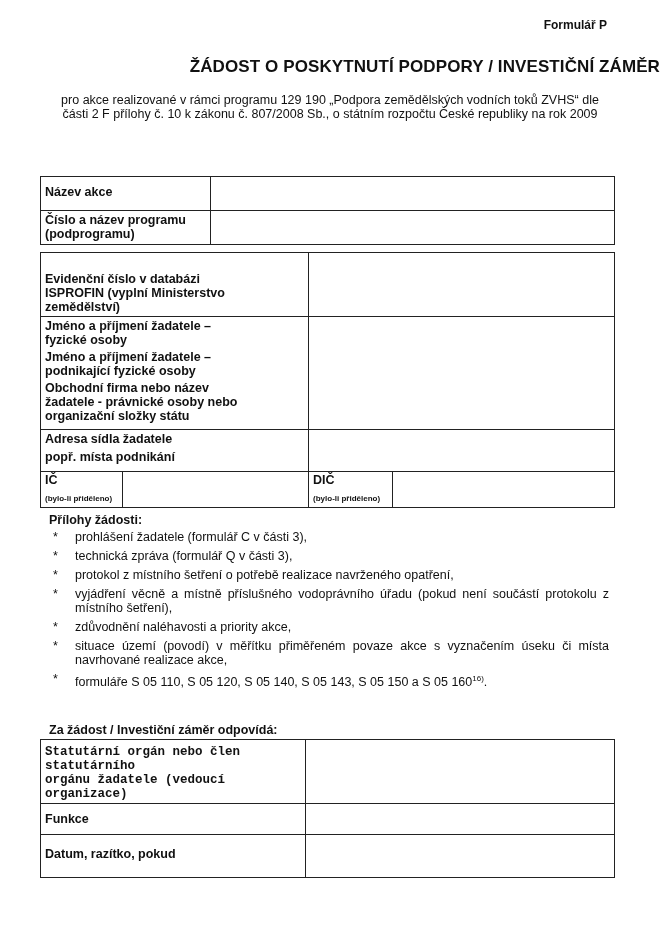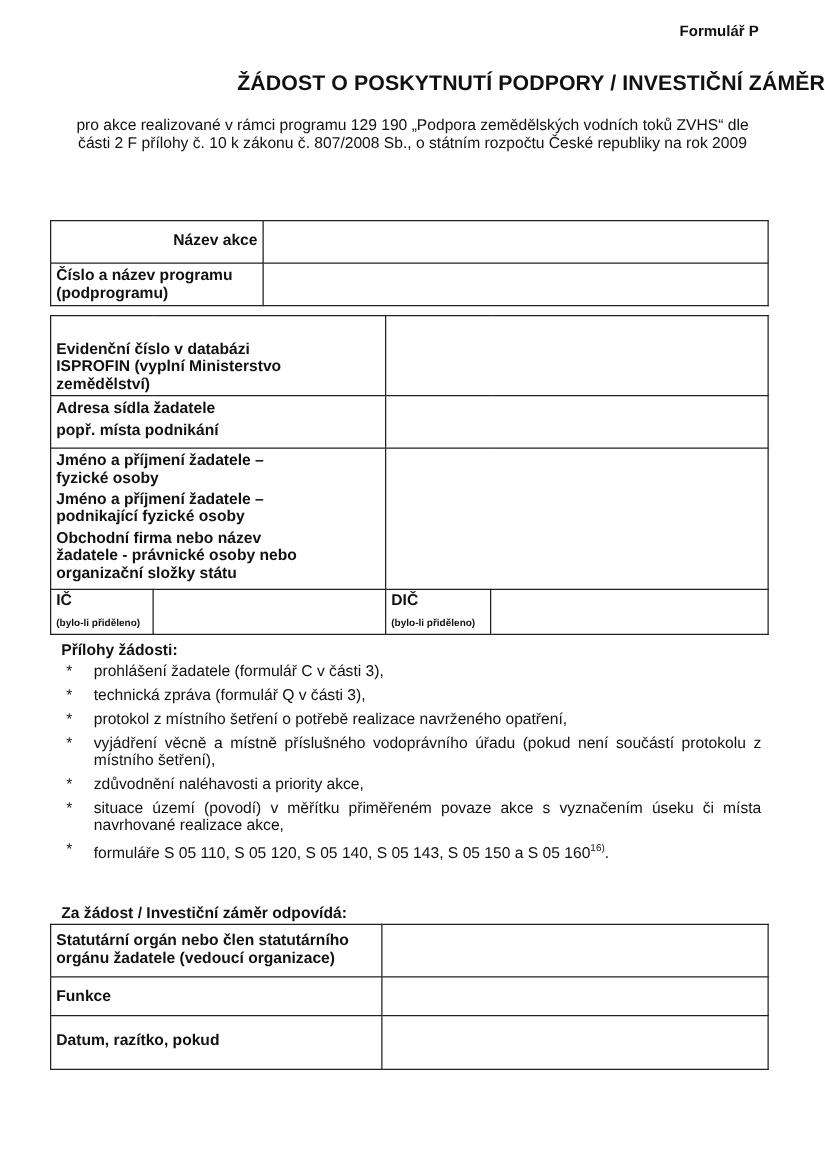--- a/index.html
+++ b/index.html
@@ -28,21 +28,21 @@
   <div>části 2 F přílohy č. 10 k zákonu č. 807/2008 Sb., o státním rozpočtu České republiky na rok 2009</div>
 </div>
 
 <table style="left:40px;top:176px;width:575px;">
   <colgroup>
       <col style="width:170px">
       <col>
     </colgroup>
   <tbody>
       <tr style="height:34px">
-    <td style="padding-top:8px;text-align:right;"><span>Název akce</span></td>
+    <td style="padding-top:8px;"><span>Název akce</span></td>
     <td></td>
   </tr>
   <tr style="height:34px">
     <td>
       <div>Číslo a název programu</div>
       <div>(podprogramu)</div>
     </td>
     <td></td>
   </tr>
 </tbody>
@@ -58,36 +58,36 @@
     </colgroup>
   <tbody>
       <tr style="height:48px">
     <td colspan="3" style="padding-top:19px;">
       <div>Evidenční číslo v databázi</div>
       <div>ISPROFIN (vyplní Ministerstvo</div>
       <div>zemědělství)</div>
     </td>
     <td colspan="2"></td>
   </tr>
-  <tr style="height:42px">
-    <td colspan="3">
-      <div>Adresa sídla žadatele</div>
-      <div style="margin-top:4px">popř. místa podnikání</div>
-    </td>
-    <td colspan="2"></td>
-  </tr>
   <tr style="height:113px">
     <td colspan="3">
       <div>Jméno a příjmení žadatele –</div>
       <div>fyzické osoby</div>
       <div style="margin-top:3px">Jméno a příjmení žadatele –</div>
       <div>podnikající fyzické osoby</div>
       <div style="margin-top:3px">Obchodní firma nebo název</div>
       <div>žadatele - právnické osoby nebo</div>
       <div>organizační složky státu</div>
+    </td>
+    <td colspan="2"></td>
+  </tr>
+  <tr style="height:42px">
+    <td colspan="3">
+      <div>Adresa sídla žadatele</div>
+      <div style="margin-top:4px">popř. místa podnikání</div>
     </td>
     <td colspan="2"></td>
   </tr>
   <tr style="height:33px">
     <td style="padding:1px 4px;">
       <div>IČ</div>
       <span class="small">(bylo-li přiděleno)</span>
     </td>
     <td colspan="2"></td>
     <td style="padding:1px 4px;">
@@ -111,21 +111,21 @@
 </div>
 
 <div class="abs resp-h">Za žádost / Investiční záměr odpovídá:</div>
 <table style="left:40px;top:739px;width:575px;">
   <colgroup>
       <col style="width:265px">
       <col>
     </colgroup>
   <tbody>
       <tr style="height:42px">
-    <td style="padding-top:5px;">
+    <td style="padding-top:5px;font-family:Liberation Mono, monospace;">
       <div>Statutární orgán nebo člen statutárního</div>
       <div>orgánu žadatele (vedoucí organizace)</div>
     </td>
     <td></td>
   </tr>
   <tr style="height:31px">
     <td style="padding-top:8px;"><span>Funkce</span></td>
     <td></td>
   </tr>
   <tr style="height:43px">

